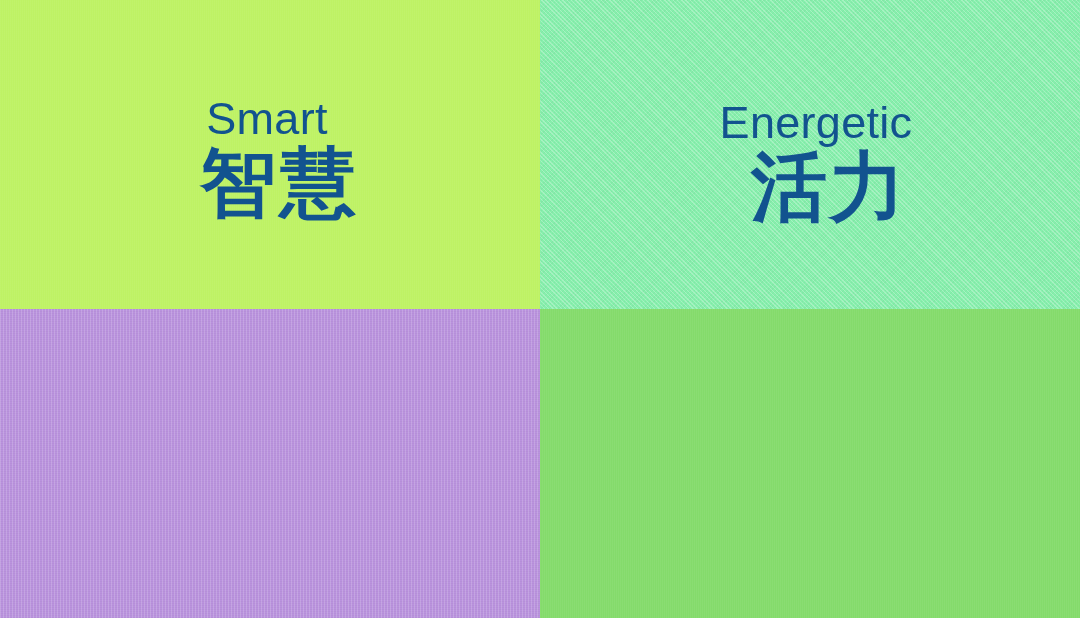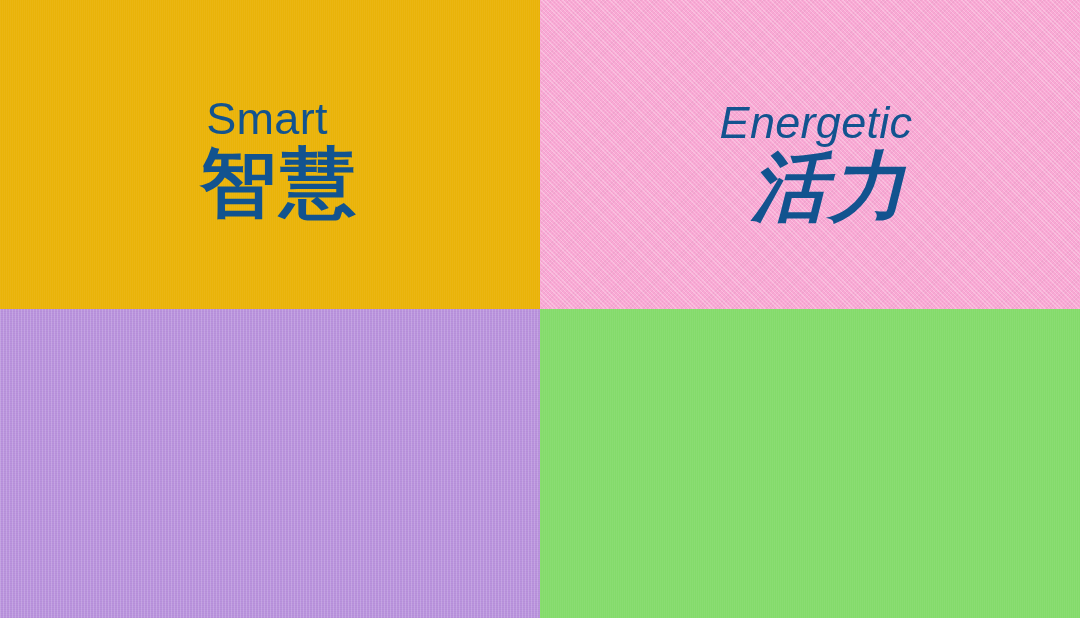--- a/index.html
+++ b/index.html
@@ -115,29 +115,29 @@
   .label-cjk { font-size: 76px; letter-spacing: 4px; margin-top: 4px; margin-left: 26px; }
   .q-yellow .label-cjk,
   .q-green  .label-cjk { letter-spacing: 2px; text-align: center; }
 </style>
 </head>
 <body>
 
 <div id="canvas" style="width: 1080px; height: 618px;">
   <div class="grid">
 
-    <div class="quadrant q-cyan" style="background-color: #eab308;">
+    <div class="quadrant q-cyan" style="background-color: #bef264;">
       <div class="dither"></div>
       <div class="text-block" style="color: rgb(18, 83, 143);">
         <div class="label-en">Smart</div>
         <div class="label-cjk">智慧</div>
       </div>
     </div>
 
-    <div class="quadrant q-yellow" style="background-color: #f9a8d4; font-style: italic;">
+    <div class="quadrant q-yellow" style="background-color: #86efac;">
       <div class="dither"></div>
       <div class="text-block" style="color: rgb(18, 83, 143);">
         <div class="label-en">Energetic</div>
         <div class="label-cjk">活力</div>
       </div>
     </div>
 
     <div class="quadrant q-purple" style="background-color: rgb(186, 147, 222);">
       <div class="dither"></div>
 

